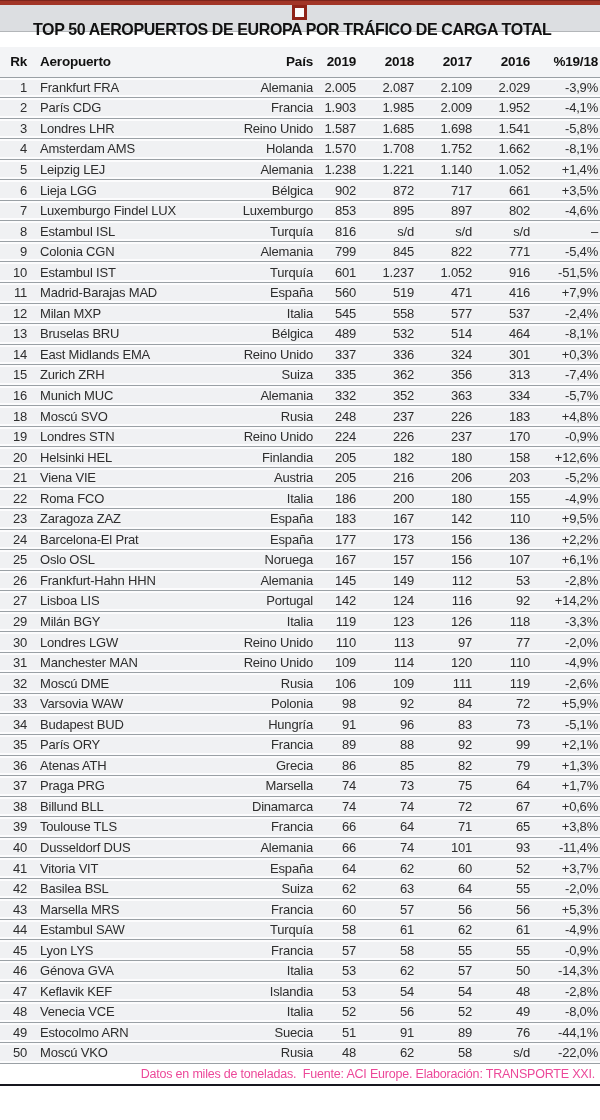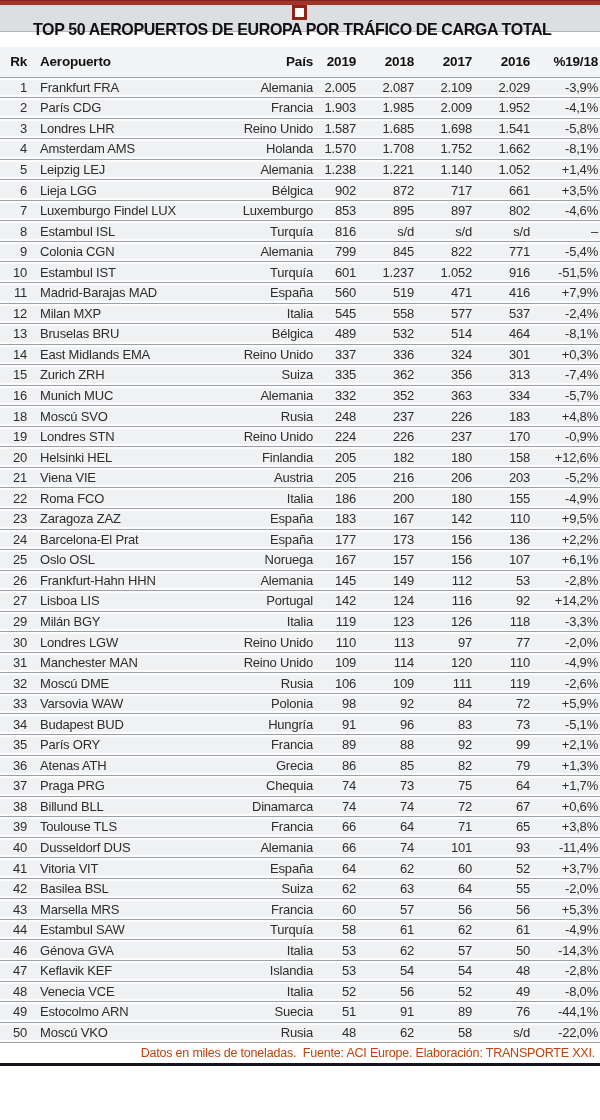--- a/index.html
+++ b/index.html
@@ -46,21 +46,21 @@
   .c1{width:178px;text-align:left;padding-left:10px;}
   .c2{width:106px;text-align:right;padding-left:14px;}
   .c3,.c4,.c5,.c6{width:58px;text-align:right;padding-right:16px;}
   .c7{width:54px;text-align:right;padding-right:2px;}
 
   .footer{
     height:20px;display:flex;align-items:center;justify-content:flex-end;
     padding-right:5px;box-sizing:border-box;
   }
   .source-note{
-    font-size:12.5px;color:#c2410c;letter-spacing:-0.2px;white-space:pre;
+    font-size:12.5px;color:#ec4899;letter-spacing:-0.2px;white-space:pre;
   }
   .bottom-rule{height:2.5px;background:var(--bottom-rule,#16161e);}
 </style>
 </head>
 <body>
 
 <div class="frame">
 
   <div class="top-accent"></div>
 
@@ -419,21 +419,21 @@
           <td class="c2">Grecia</td>
           <td class="c3">86</td>
           <td class="c4">85</td>
           <td class="c5">82</td>
           <td class="c6">79</td>
           <td class="c7">+1,3%</td>
         </tr>
         <tr>
           <td class="c0">37</td>
           <td class="c1">Praga PRG</td>
-          <td class="c2">Chequia</td>
+          <td class="c2">Marsella</td>
           <td class="c3">74</td>
           <td class="c4">73</td>
           <td class="c5">75</td>
           <td class="c6">64</td>
           <td class="c7">+1,7%</td>
         </tr>
         <tr>
           <td class="c0">38</td>
           <td class="c1">Billund BLL</td>
           <td class="c2">Dinamarca</td>
@@ -497,20 +497,30 @@
           <td class="c0">44</td>
           <td class="c1">Estambul SAW</td>
           <td class="c2">Turquía</td>
           <td class="c3">58</td>
           <td class="c4">61</td>
           <td class="c5">62</td>
           <td class="c6">61</td>
           <td class="c7">-4,9%</td>
         </tr>
         <tr>
+          <td class="c0">45</td>
+          <td class="c1">Lyon LYS</td>
+          <td class="c2">Francia</td>
+          <td class="c3">57</td>
+          <td class="c4">58</td>
+          <td class="c5">55</td>
+          <td class="c6">55</td>
+          <td class="c7">-0,9%</td>
+        </tr>
+        <tr>
           <td class="c0">46</td>
           <td class="c1">Génova GVA</td>
           <td class="c2">Italia</td>
           <td class="c3">53</td>
           <td class="c4">62</td>
           <td class="c5">57</td>
           <td class="c6">50</td>
           <td class="c7">-14,3%</td>
         </tr>
         <tr>

